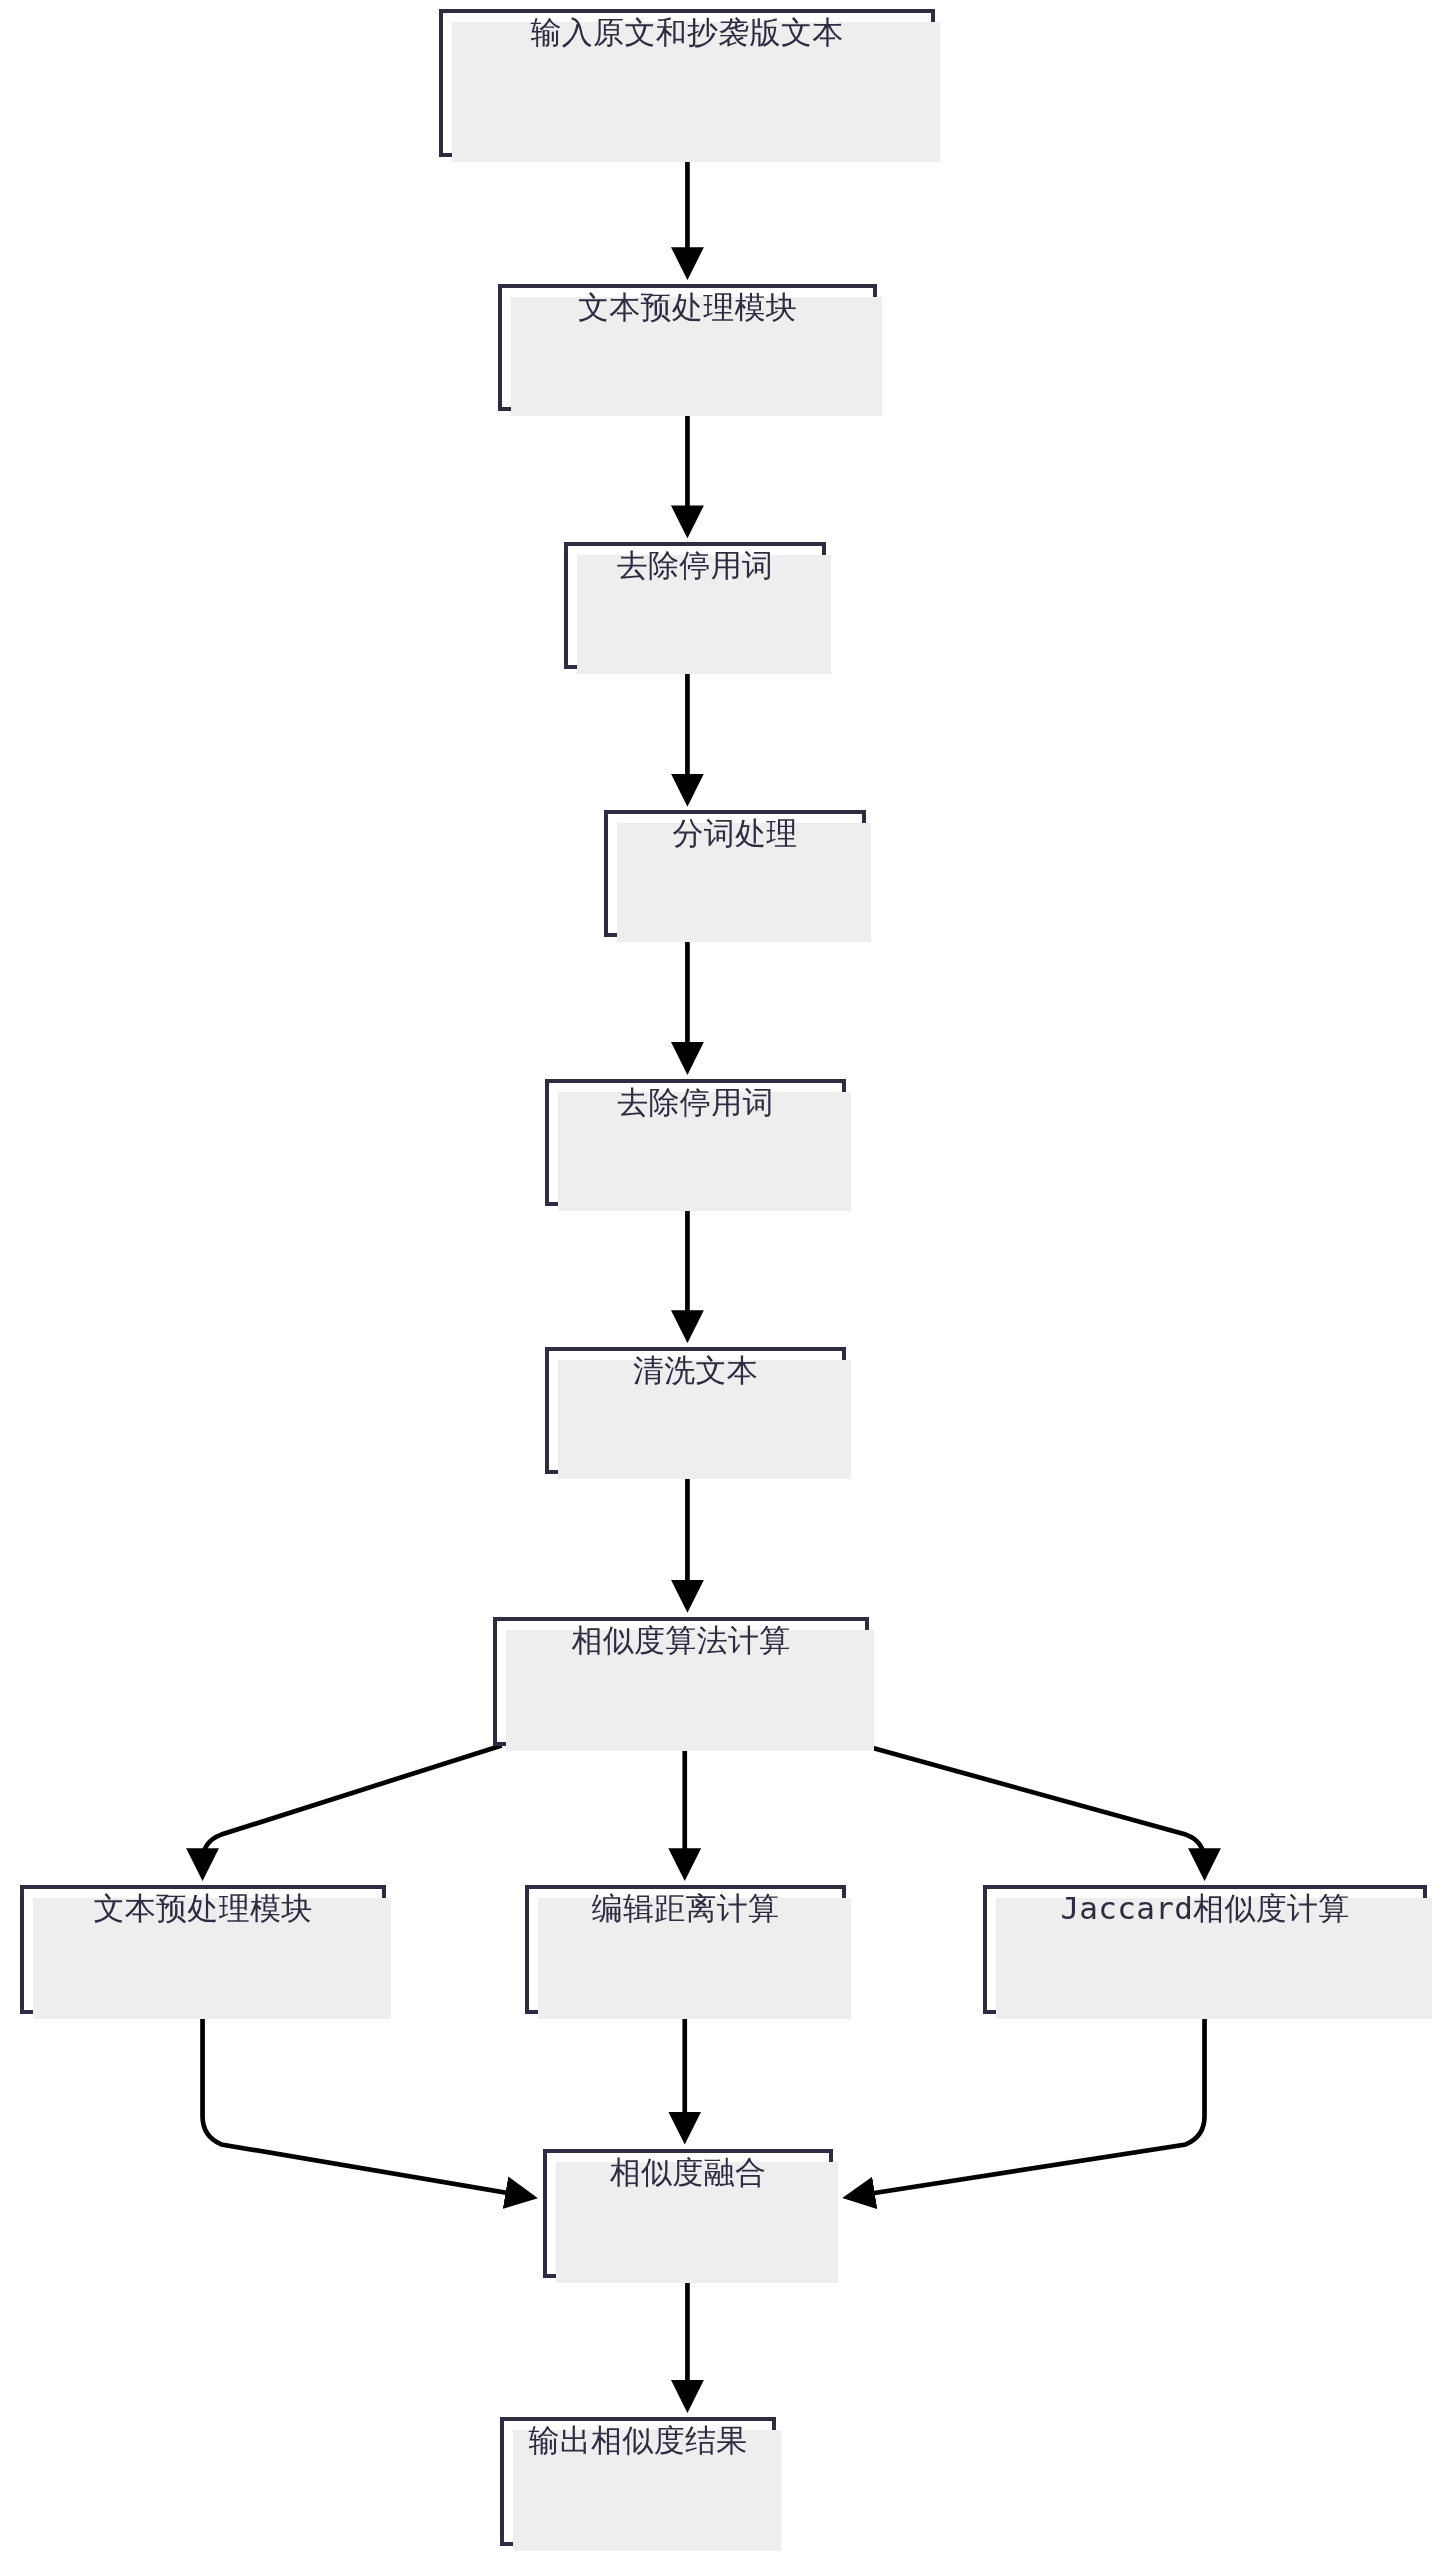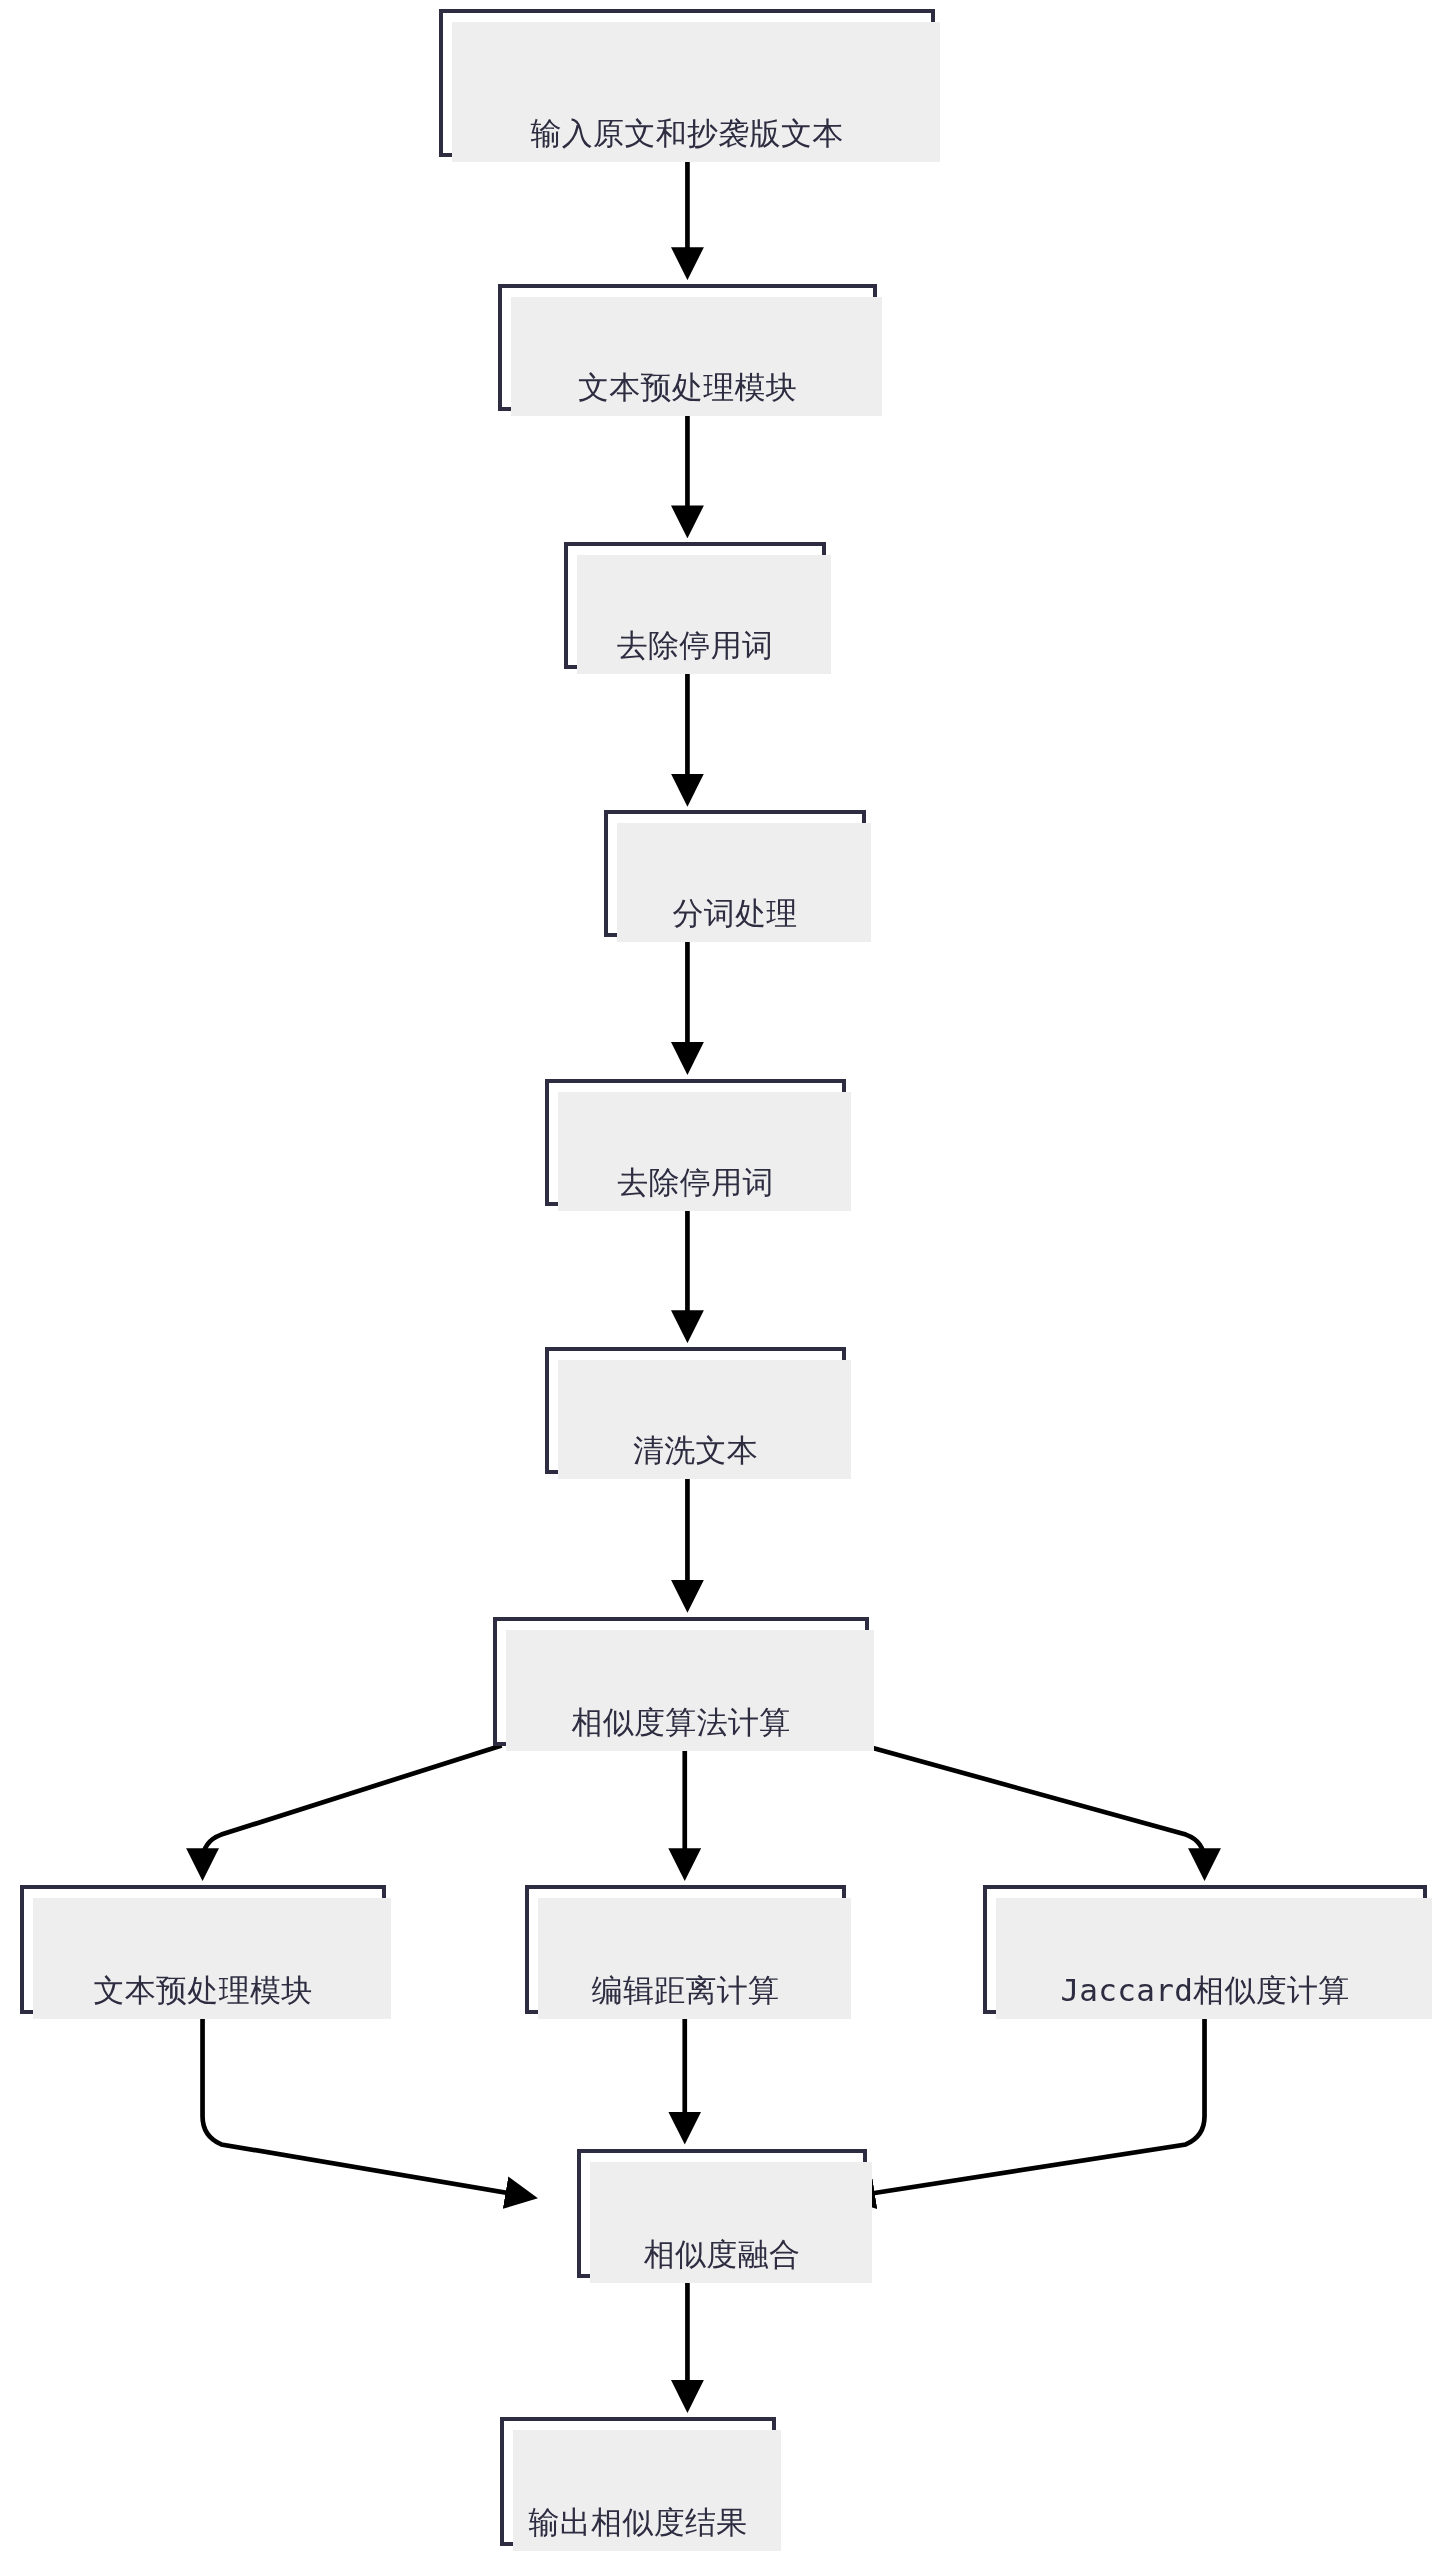--- a/index.html
+++ b/index.html
@@ -22,21 +22,21 @@
     width: 1452px;
     height: 2576px;
     pointer-events: none;
   }
   .node {
     position: absolute;
     box-sizing: border-box;
     background: #ffffff;
     border: 4px solid #2d2c40;
     display: flex;
-    align-items: flex-end;
+    align-items: flex-start;
     justify-content: center;
     z-index: 3;
   }
   .node::after {
     content: "";
     position: absolute;
     left: 9.4px;
     top: 9.4px;
     right: -9.4px;
     bottom: -9.4px;
@@ -59,21 +59,21 @@
   #n-input        { left: 439px;  top: 8.7px;   width: 496px;  height: 148px; }
   #n-preprocess   { left: 498px;  top: 284px;  width: 379px;  height: 127px; }
   #n-clean        { left: 564px;  top: 542px;  width: 262px;  height: 127px; }
   #n-tokenize     { left: 564px;  top: 810px; width: 262px;  height: 127px; margin-left: 40px; }
   #n-stopwords    { left: 545px;  top: 1079px; width: 301px;  height: 127px; }
   #n-vectorize    { left: 545px;  top: 1347px; width: 301px;  height: 127px; }
   #n-similarity   { left: 493px;  top: 1617px; width: 376px;  height: 129px; }
   #n-cosine       { left: 20px;   top: 1885px; width: 366px;  height: 129px; }
   #n-editdist     { left: 525px;  top: 1885px; width: 321px;  height: 129px; }
   #n-jaccard      { left: 983px; top: 1885px; width: 444px;  height: 129px; }
-  #n-fusion       { left: 543px;  top: 2149px; width: 290px;  height: 129px; margin-left: 34px; }
+  #n-fusion       { left: 543px;  top: 2149px; width: 290px;  height: 129px; }
   #n-output       { left: 500px;  top: 2417px; width: 276px;  height: 129px; }
 </style>
 </head>
 <body>
 
 <div id="stage">
 
   <svg class="edge-layer" viewBox="0 0 2165 3840" width="1452" height="2576" xmlns="http://www.w3.org/2000/svg">
     <defs>
       <marker id="arrow" viewBox="0 0 12 12" refX="9" refY="6" markerWidth="7" markerHeight="7" orient="auto-start-reverse">

